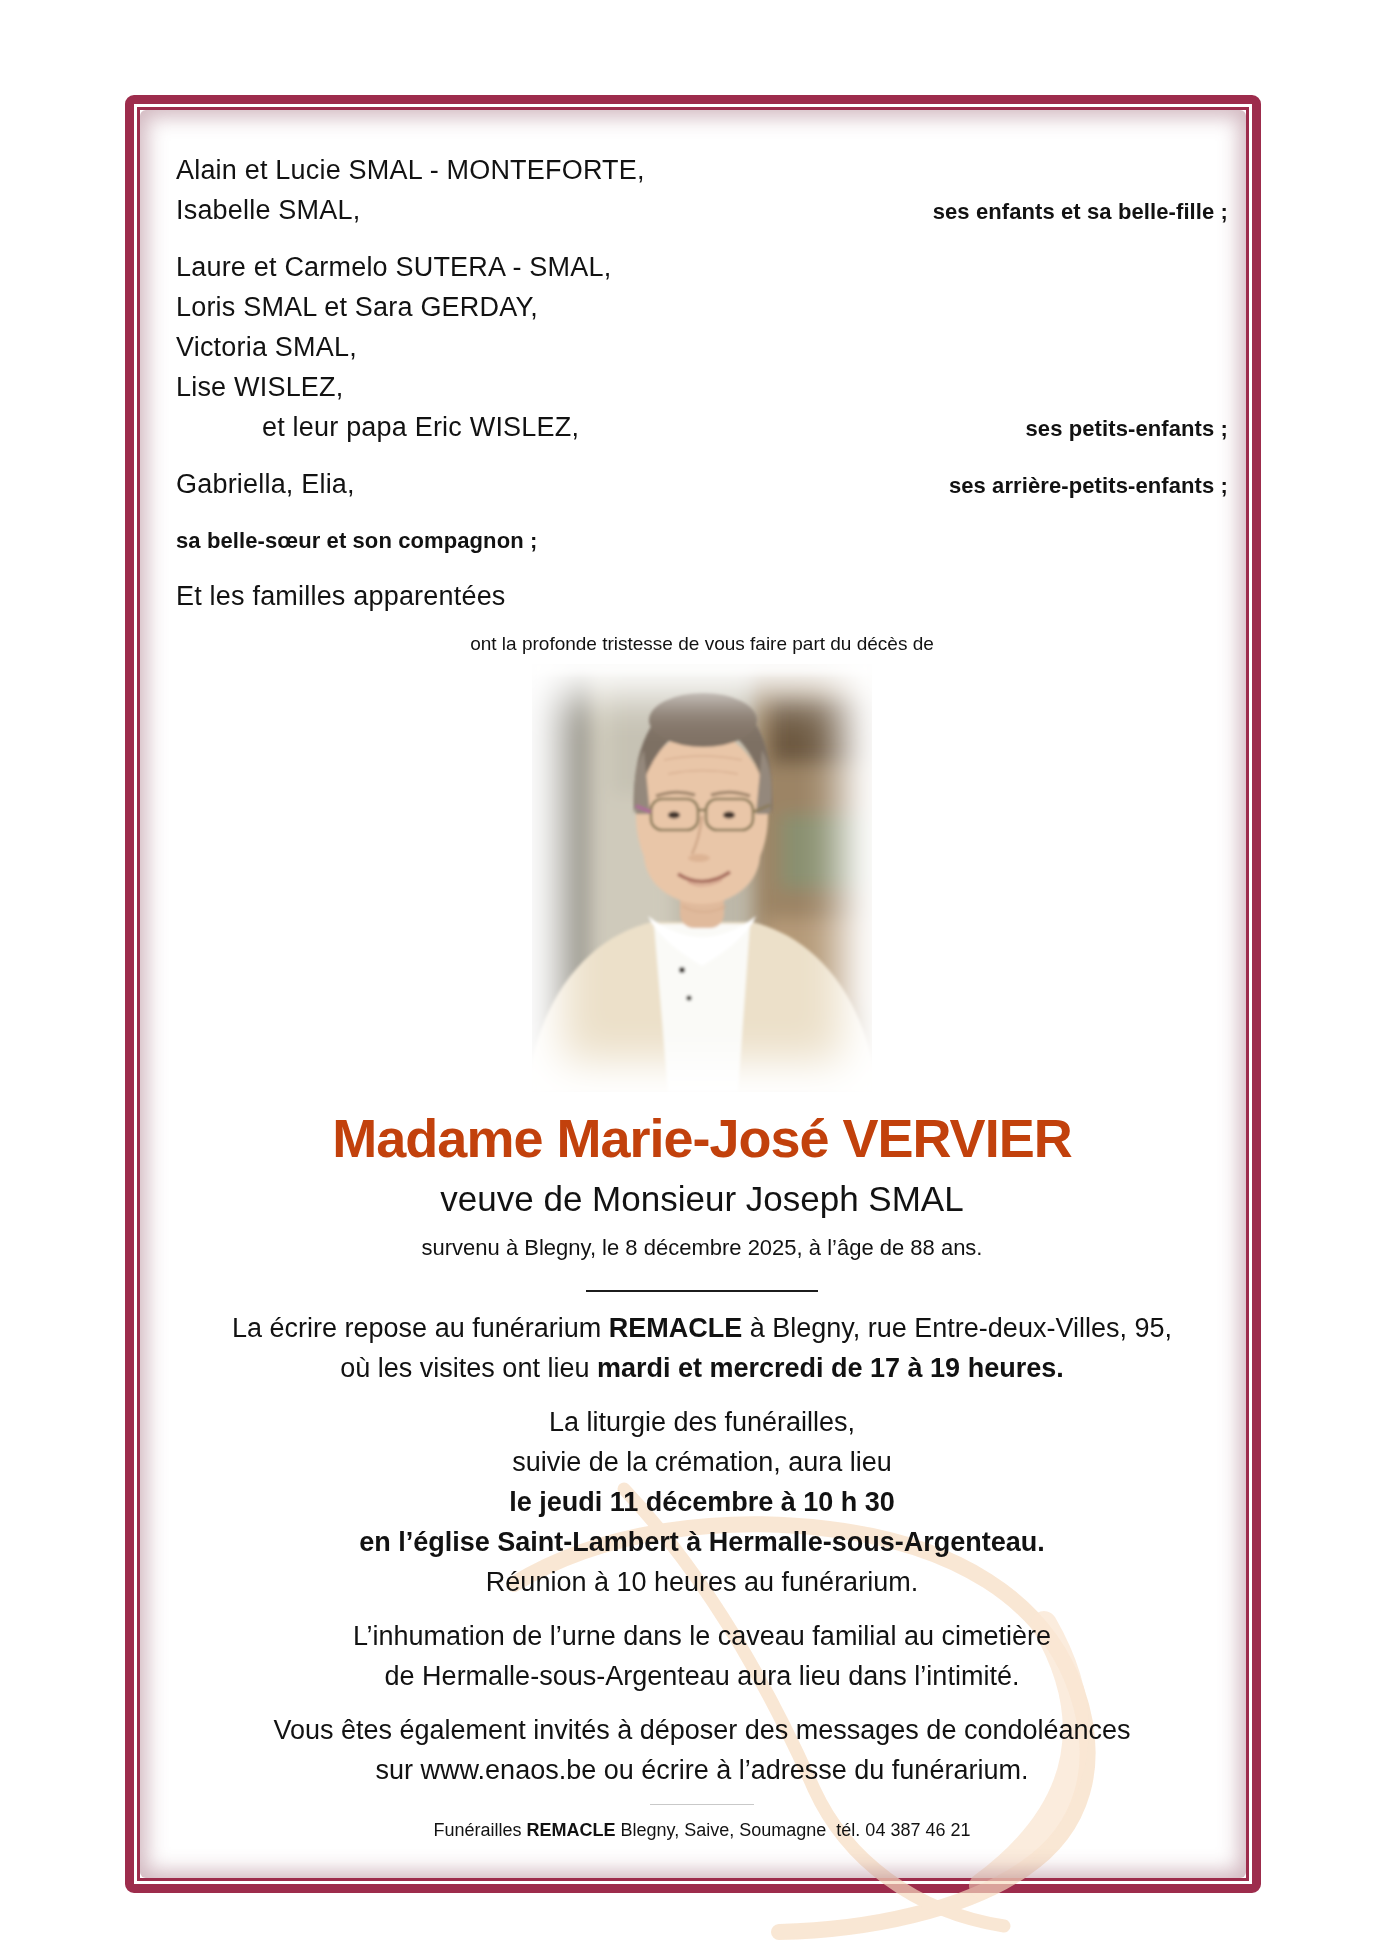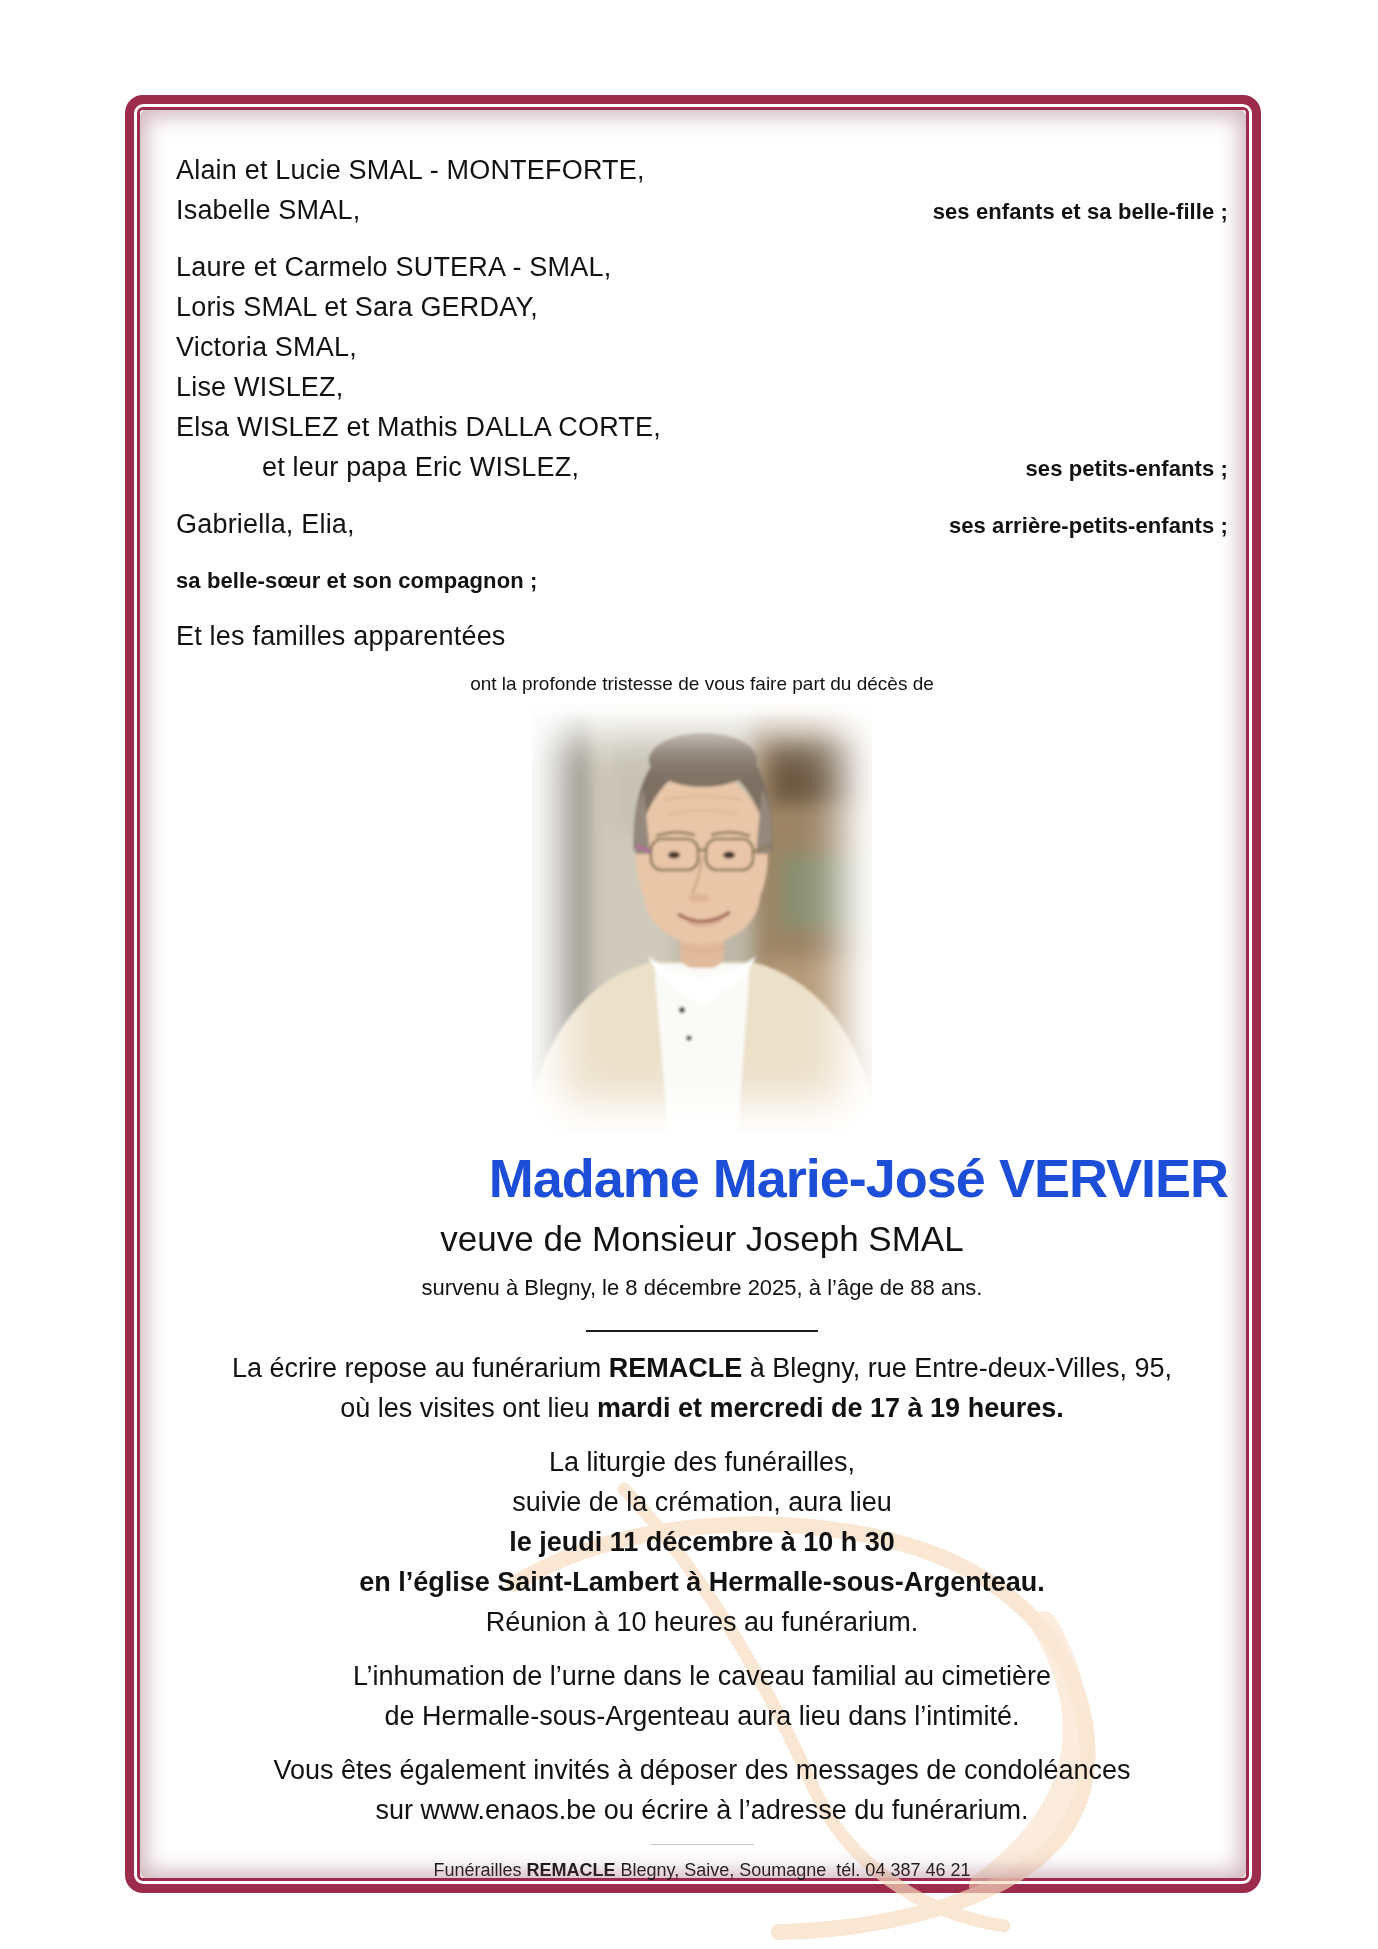--- a/index.html
+++ b/index.html
@@ -2,21 +2,21 @@
 <html><head>
 <meta charset="utf-8">
 <style>
   html,body { margin:0; padding:0; }
   body {
     width:1378px; height:1949px; background:#ffffff; position:relative;
     font-family:"Liberation Sans", sans-serif; color:#121212; overflow:hidden;
   }
   .frame {
     position:absolute; left:125px; top:95px; width:1136px; height:1798px;
-    box-sizing:border-box; border:9px solid #9d2c4c; border-radius:18px;
+    box-sizing:border-box; border:9px solid #9d2c4c; border-radius:9px;
     box-shadow: inset 0 0 0 3px #ffffff, inset 0 0 0 6px #9d2c4c;
     background:#ffffff;
   }
   .frame-inner {
     position:absolute; inset:6px; border-radius:6px; pointer-events:none; z-index:3;
     box-shadow: inset 0 0 20px 7px rgba(148,86,105,0.42);
   }
   .flourish {
     position:absolute; left:350px; top:1330px; width:820px; height:520px; z-index:1;
   }
@@ -26,22 +26,22 @@
   }
   .frow { display:flex; justify-content:space-between; align-items:baseline;
     font-size:27px; line-height:40px; letter-spacing:0.2px; }
   .frow.gap { margin-top:15px; }
   .frow.indent .fleft { padding-left:86px; }
   .fright { font-size:22px; font-weight:bold; letter-spacing:0.1px; }
   .intro { font-size:19px; line-height:40px; text-align:center; margin-top:8px; }
   .photo { width:340px; height:428px; margin:0 auto; position:relative; }
   .photo::after { content:""; position:absolute; inset:-3px;
     box-shadow: inset 0 0 42px 34px #ffffff; pointer-events:none; }
-  .name { font-size:54px; line-height:64px; font-weight:bold; text-align:right;
-    letter-spacing:-1px; margin-top:14px; color:#1d4ed8; }
+  .name { font-size:54px; line-height:64px; font-weight:bold; text-align:center;
+    letter-spacing:-1px; margin-top:14px; color:#c2410c; }
   .widow { font-size:35px; line-height:46px; text-align:center; margin-top:6px; }
   .death { font-size:22px; line-height:36px; text-align:center; margin-top:8px; }
   .divider { width:232px; height:2px; background:#1c1c1c; margin:24px auto 16px auto; }
   .para { font-size:27px; line-height:40px; text-align:center; }
   .mt { margin-top:14px; }
   .mini-divider { width:104px; height:1px; background:#c9c9c9; margin:14px auto 8px auto; }
   .footer { font-size:18px; line-height:34px; text-align:center; white-space:pre-wrap; }
   b { font-weight:bold; }
 </style>
 </head>
@@ -78,24 +78,20 @@
         <div class="frow">
           <span class="fleft">Loris SMAL et Sara GERDAY,</span>
           <span class="fright"></span>
         </div>
         <div class="frow">
           <span class="fleft">Victoria SMAL,</span>
           <span class="fright"></span>
         </div>
         <div class="frow">
           <span class="fleft">Lise WISLEZ,</span>
-          <span class="fright"></span>
-        </div>
-        <div class="frow">
-          <span class="fleft">Elsa WISLEZ et Mathis DALLA CORTE,</span>
           <span class="fright"></span>
         </div>
         <div class="frow indent">
           <span class="fleft">et leur papa Eric WISLEZ,</span>
           <span class="fright">ses petits-enfants ;</span>
         </div>
         <div class="frow gap">
           <span class="fleft">Gabriella, Elia,</span>
           <span class="fright">ses arrière-petits-enfants ;</span>
         </div>

